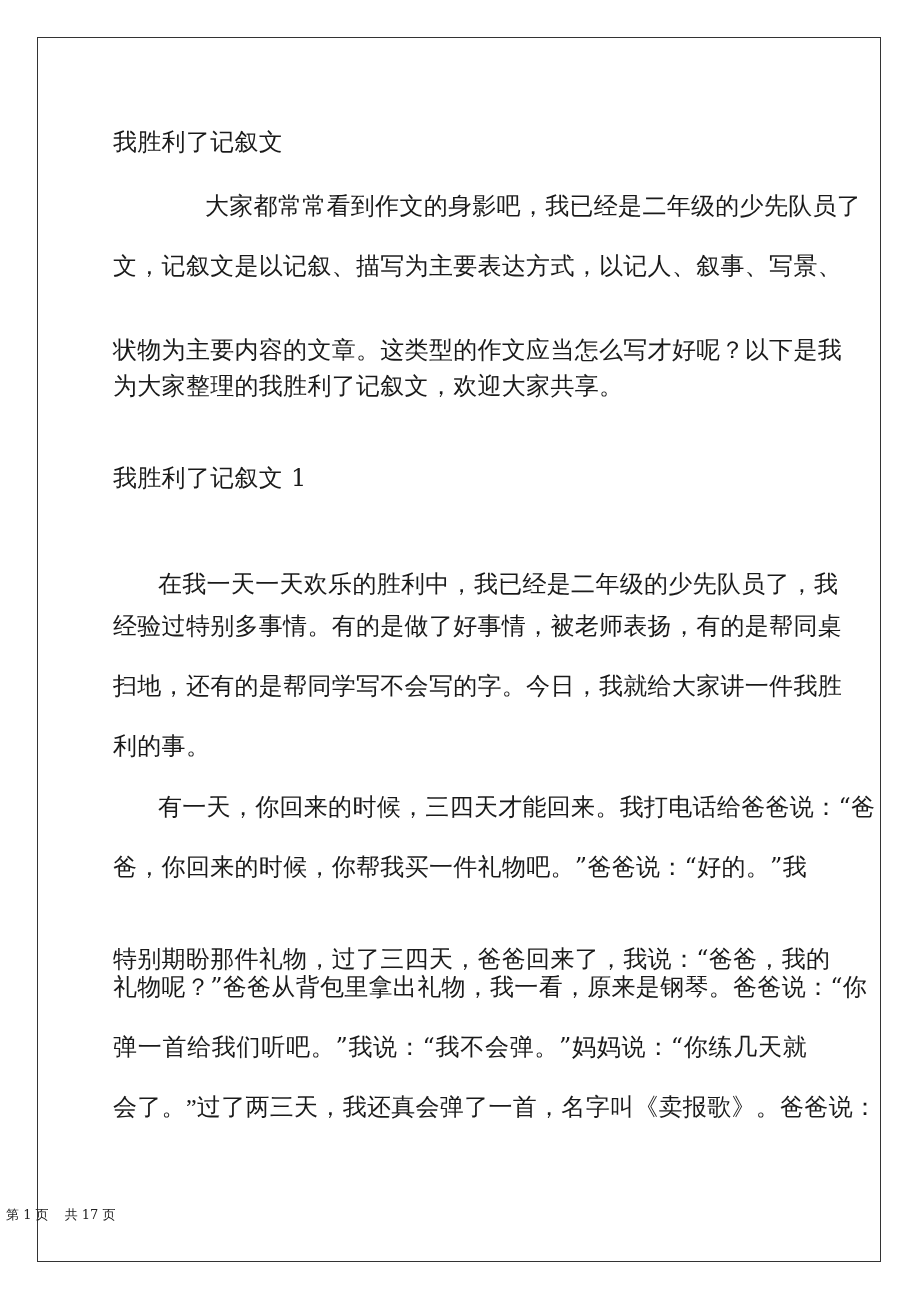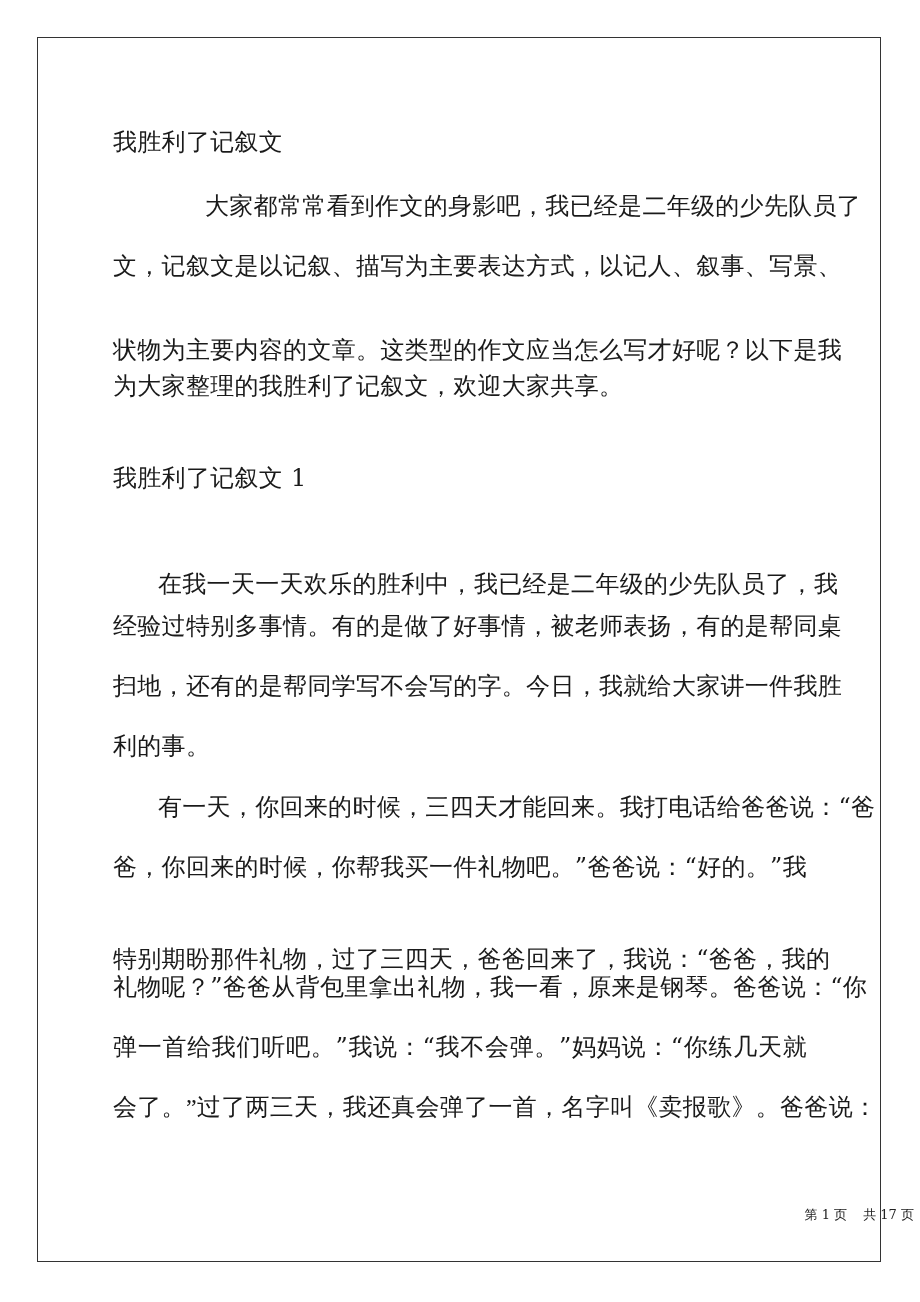--- a/index.html
+++ b/index.html
@@ -35,21 +35,21 @@
     .justify {
       width: 694px;
       text-align: justify;
       text-align-last: justify;
     }
     .footer {
       position: absolute;
       left: 0;
       width: 920px;
       top: 1206px;
-      text-align: right;
+      text-align: left;
       font-size: 13px;
       color: #222;
     }
     .footer span { margin: 0 6px; }
   </style>
 </head>
 <body>
 
 <div class="page-frame"></div>
 

